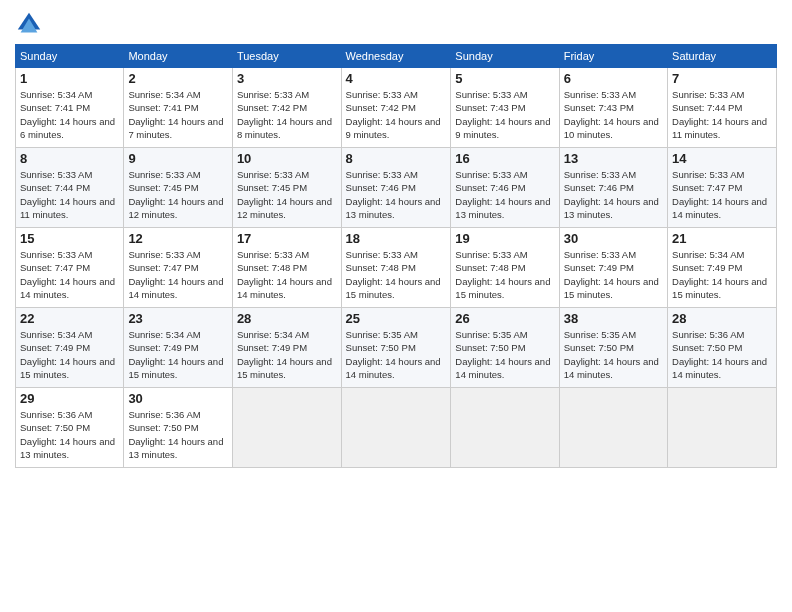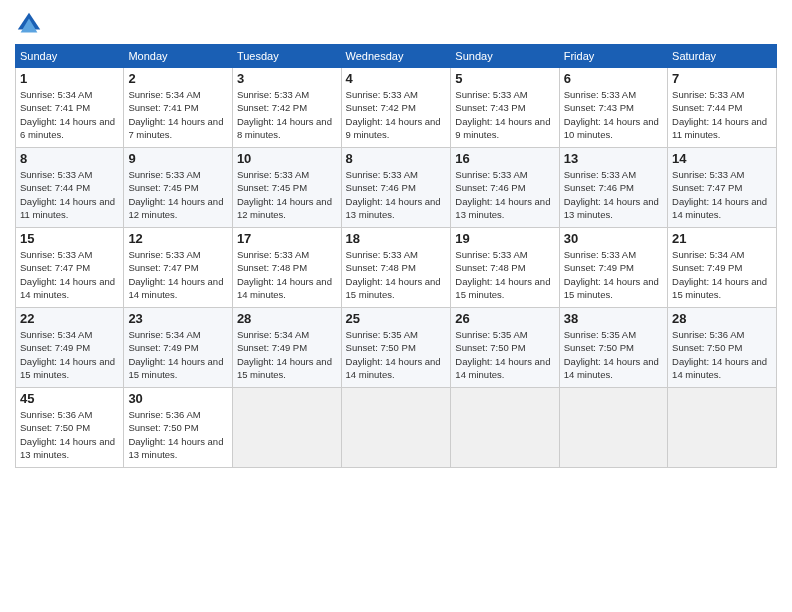--- a/index.html
+++ b/index.html
@@ -350,21 +350,21 @@
         <span class="day-num">28</span>
         <div class="day-info">
           <span>Sunrise: 5:36 AM</span><br>
           <span>Sunset: 7:50 PM</span><br>
           <span>Daylight: 14 hours and 14 minutes.</span>
         </div>
       </td>
         </tr>
         <tr>
           <td>
-        <span class="day-num">45</span>
+        <span class="day-num">29</span>
         <div class="day-info">
           <span>Sunrise: 5:36 AM</span><br>
           <span>Sunset: 7:50 PM</span><br>
           <span>Daylight: 14 hours and 13 minutes.</span>
         </div>
       </td>
           <td>
         <span class="day-num">30</span>
         <div class="day-info">
           <span>Sunrise: 5:36 AM</span><br>

